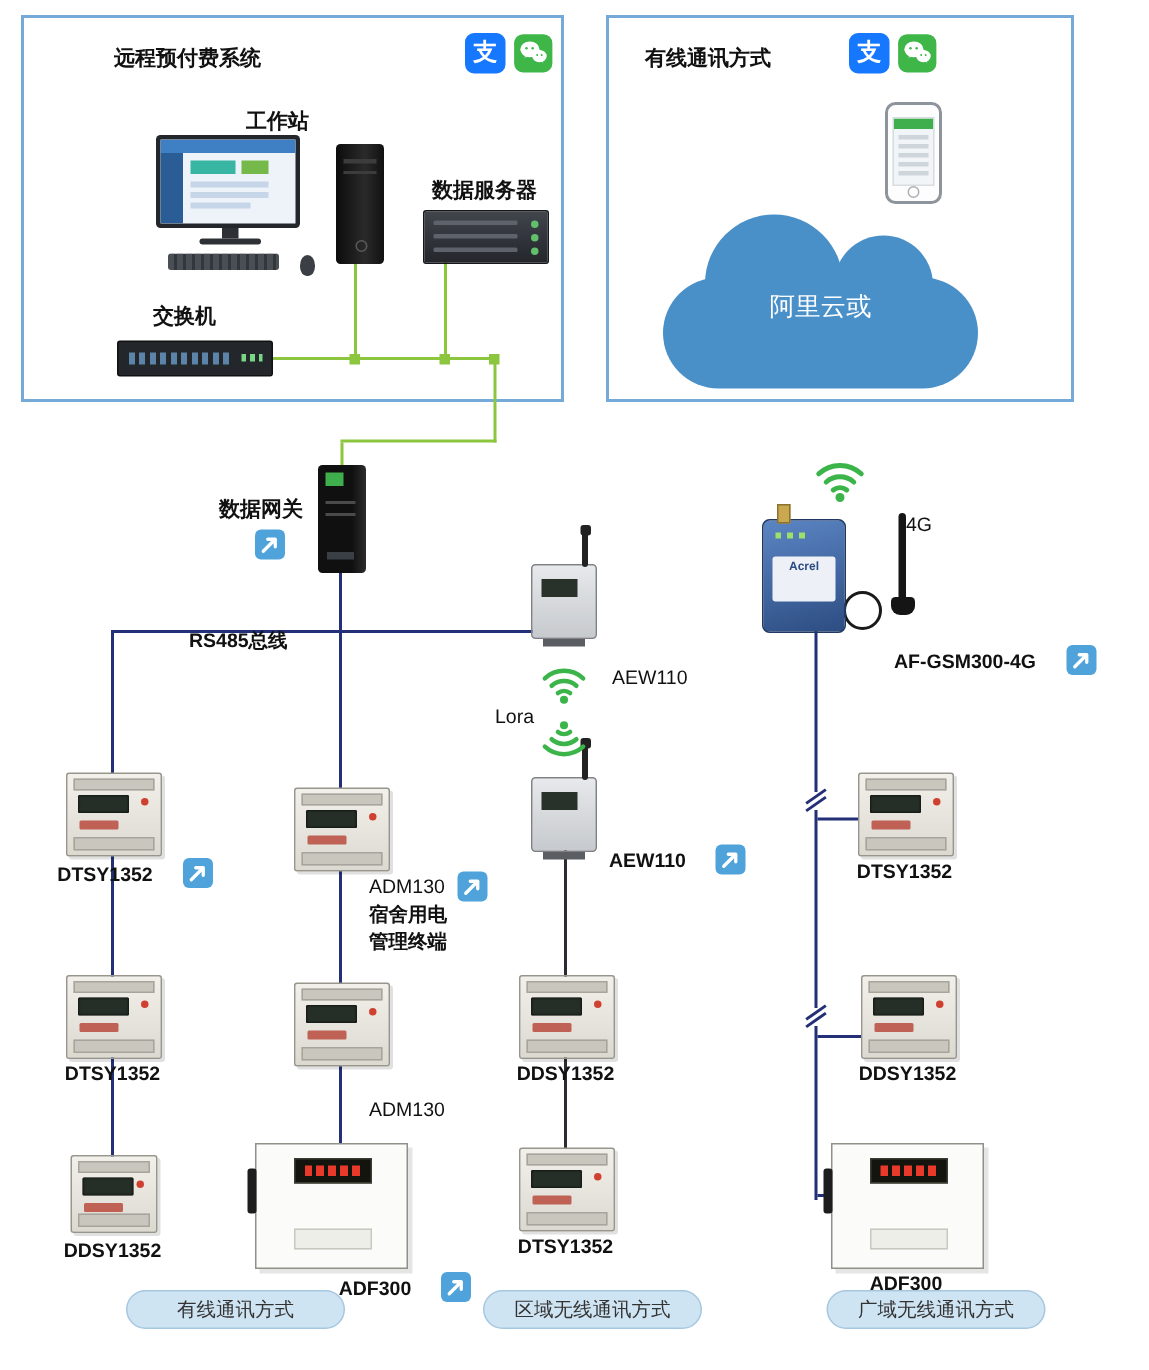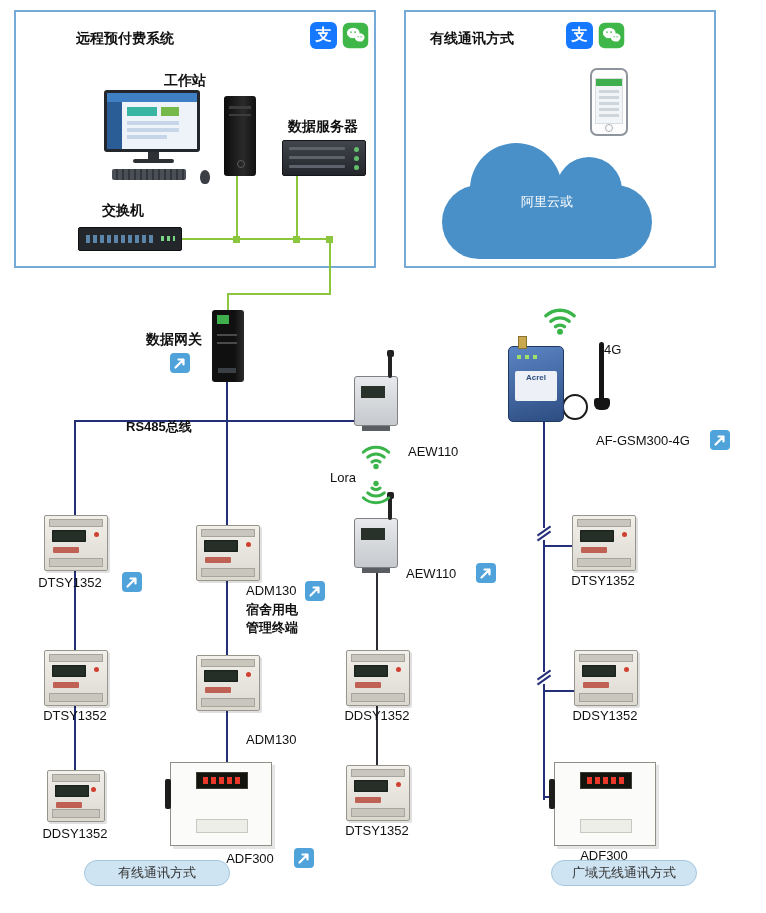--- a/index.html
+++ b/index.html
@@ -14,35 +14,35 @@
   
   .gl{background:var(--green-line,#8cc63e);z-index:1;}
   .bl{background:var(--blue-line,#232f77);z-index:1;}
   .tl{background:var(--thin-line,#2b2b33);z-index:1;}
   .jsq{width:7px;height:7px;background:var(--green-line,#8cc63e);z-index:2;}
   .brk{width:16px;height:12px;background:#fff;z-index:2;}
   .brk::before,.brk::after{content:"";position:absolute;left:0;width:16px;height:2px;
       background:var(--blue-line,#232f77);transform:rotate(-35deg);}
   .brk::before{top:2px}.brk::after{top:7px}
   
-  .dev-label{display:flex;align-items:center;justify-content:center;gap:20px;font-size:13px;z-index:5;}
+  .dev-label{display:flex;align-items:center;justify-content:center;gap:20px;font-size:13px;z-index:5;font-weight:bold;}
   .pill{height:26px;border-radius:13px;background:var(--pill-fill,#cfe4f3);
         border:1px solid var(--pill-border,#a6c7e0);display:flex;align-items:center;
         justify-content:center;font-size:13px;color:#333;z-index:5;box-sizing:border-box;}
   
   .brand-icon{width:27px;height:27px;display:flex;align-items:center;justify-content:center;z-index:5;}
   .alipay{background:var(--alipay-blue,#1677ff);color:#fff;border-radius:6px;font-size:16px;font-weight:bold;}
   .link-icon{display:inline-block;width:20px;height:20px;background:var(--link-icon-blue,#4fa3da);
              border-radius:4px;flex:0 0 auto;z-index:5;}
   .wifi{z-index:4;}
   
   .cloud{background:var(--cloud-fill,#4a90c8);border-radius:40px;z-index:2;}
   .cloud::before{content:"";position:absolute;left:28px;top:-42px;width:92px;height:92px;border-radius:50%;background:inherit;}
   .cloud::after{content:"";position:absolute;right:30px;top:-28px;width:66px;height:66px;border-radius:50%;background:inherit;}
-  .cloud-text{color:#fff;font-size:13px;text-align:center;line-height:1.55;z-index:3;font-weight:500;}
+  .cloud-text{color:#fff;font-size:17px;text-align:center;line-height:1.55;z-index:3;font-weight:500;}
   
   .workstation{width:112px;height:100px;z-index:3;}
   .monitor{position:absolute;left:0;top:0;width:96px;height:62px;background:#23262b;border-radius:3px;padding:3px;box-sizing:border-box;}
   .monitor .scr{width:100%;height:100%;background:#eef3fa;position:relative;overflow:hidden;}
   .monitor .tb{position:absolute;left:0;top:0;right:0;height:9px;background:#3f7fc4;}
   .monitor .sb{position:absolute;left:0;top:9px;bottom:0;width:15px;background:#2a5c95;}
   .monitor .c1{position:absolute;left:20px;top:14px;width:30px;height:9px;background:#39b5a4;}
   .monitor .c2{position:absolute;left:54px;top:14px;width:18px;height:9px;background:#74b94a;}
   .monitor .c3{position:absolute;left:20px;top:28px;width:52px;height:4px;background:#c6d6e8;}
   .monitor .c4{position:absolute;left:20px;top:35px;width:52px;height:4px;background:#c6d6e8;}
@@ -444,17 +444,20 @@
     <div class="aant"></div>
     <div class="slot"></div>
   </div>
   <div class="dev-label abs" style="left:556px;top:848px;width:96px">
     <span>ADF300</span>
   </div>
 
   <div class="pill abs" style="left:84px;top:860px;width:146px">
     <span>有线通讯方式</span>
   </div>
+  <div class="pill abs" style="left:322px;top:860px;width:146px">
+    <span>区域无线通讯方式</span>
+  </div>
   <div class="pill abs" style="left:551px;top:860px;width:146px">
     <span>广域无线通讯方式</span>
   </div>
 
 </div>
 
 </body></html>

